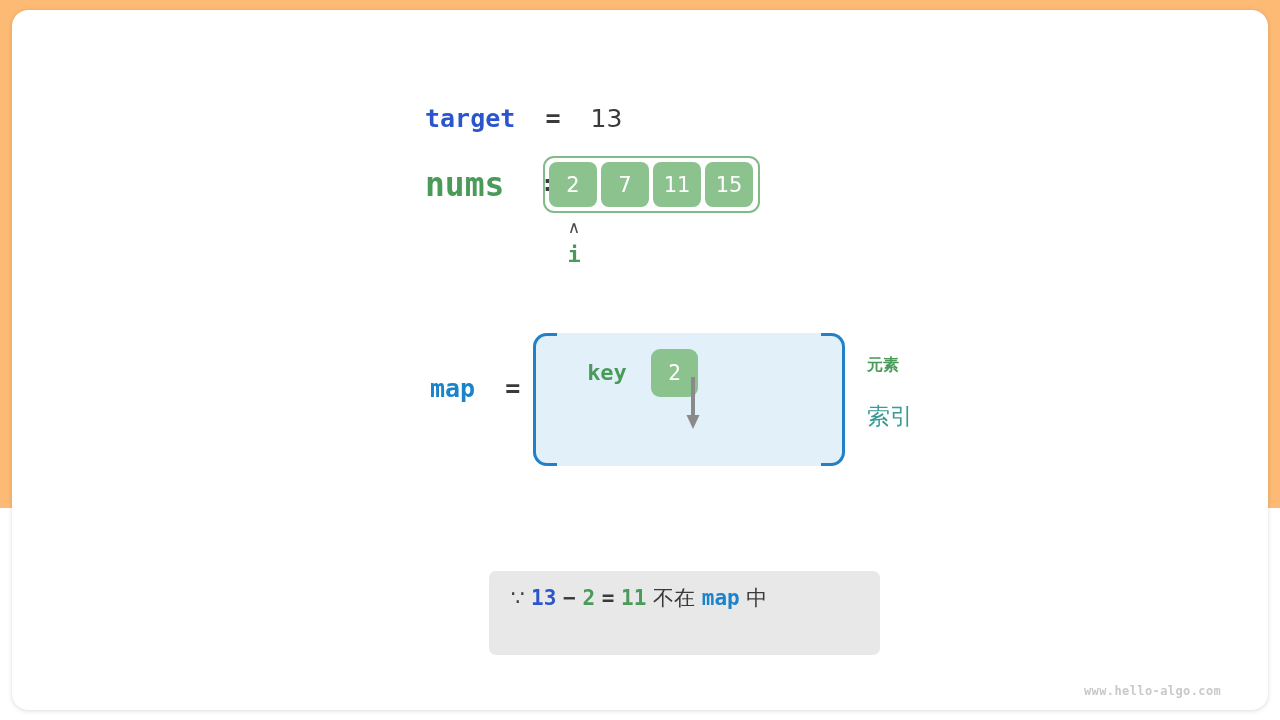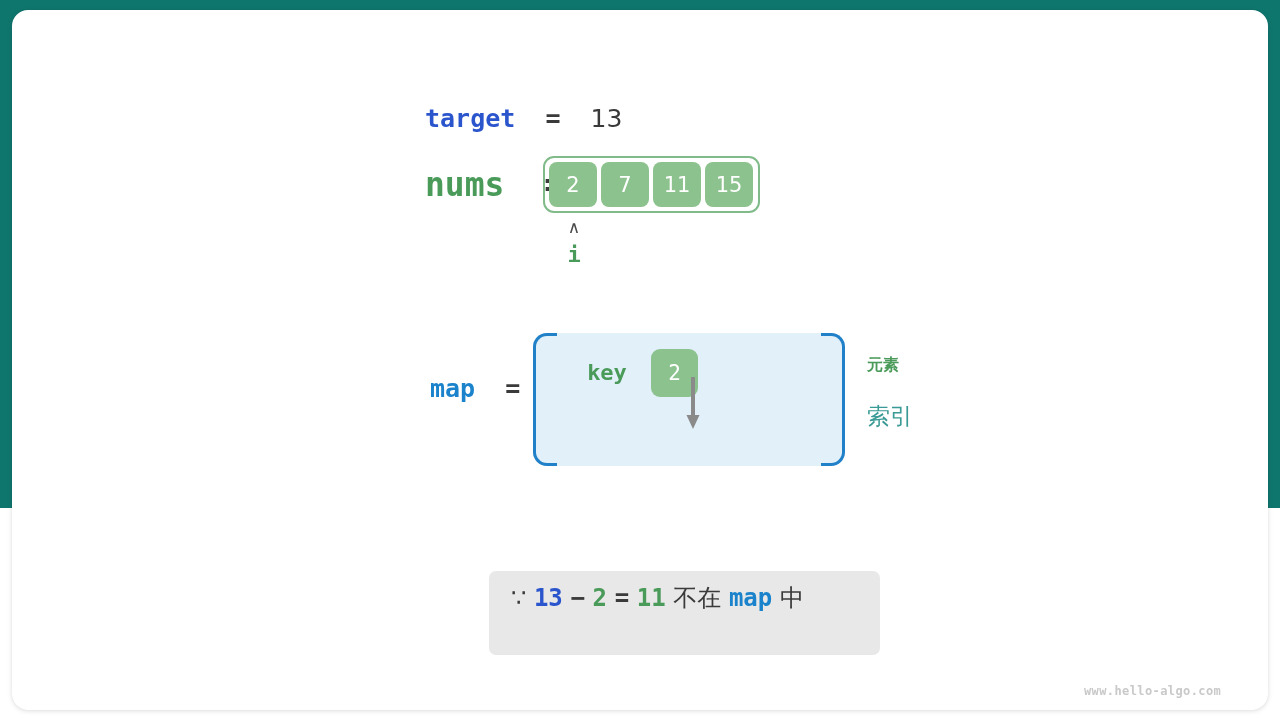--- a/index.html
+++ b/index.html
@@ -11,21 +11,21 @@
     width: 1280px;
     height: 720px;
     overflow: hidden;
     font-family: "DejaVu Sans", sans-serif;
   }
 
   #stage {
     position: relative;
     width: 1280px;
     height: 508px;
-    background: #0f766e;
+    background: #fdba74;
   }
 
   .card {
     position: absolute;
     left: 12px;
     top: 10px;
     width: 1256px;
     height: 700px;
     background: #ffffff;
     border-radius: 16px;
@@ -226,21 +226,21 @@
     left: 477px;
     top: 561px;
     width: 391px;
     height: 84px;
     background: #e8e8e8;
     border-radius: 7px;
     box-sizing: border-box;
     padding: 11px 22px 0 22px;
   }
   .concl-line {
-    font-size: 24px;
+    font-size: 21px;
     line-height: 33px;
     color: #3a3a3a;
     white-space: pre;
     font-family: "DejaVu Sans", sans-serif;
   }
   .sym {
     font-family: "DejaVu Sans", sans-serif;
     color: #3a3a3a;
   }
   .op { color:#3a3a3a; font-family:"DejaVu Sans Mono", monospace; font-weight:bold; }

